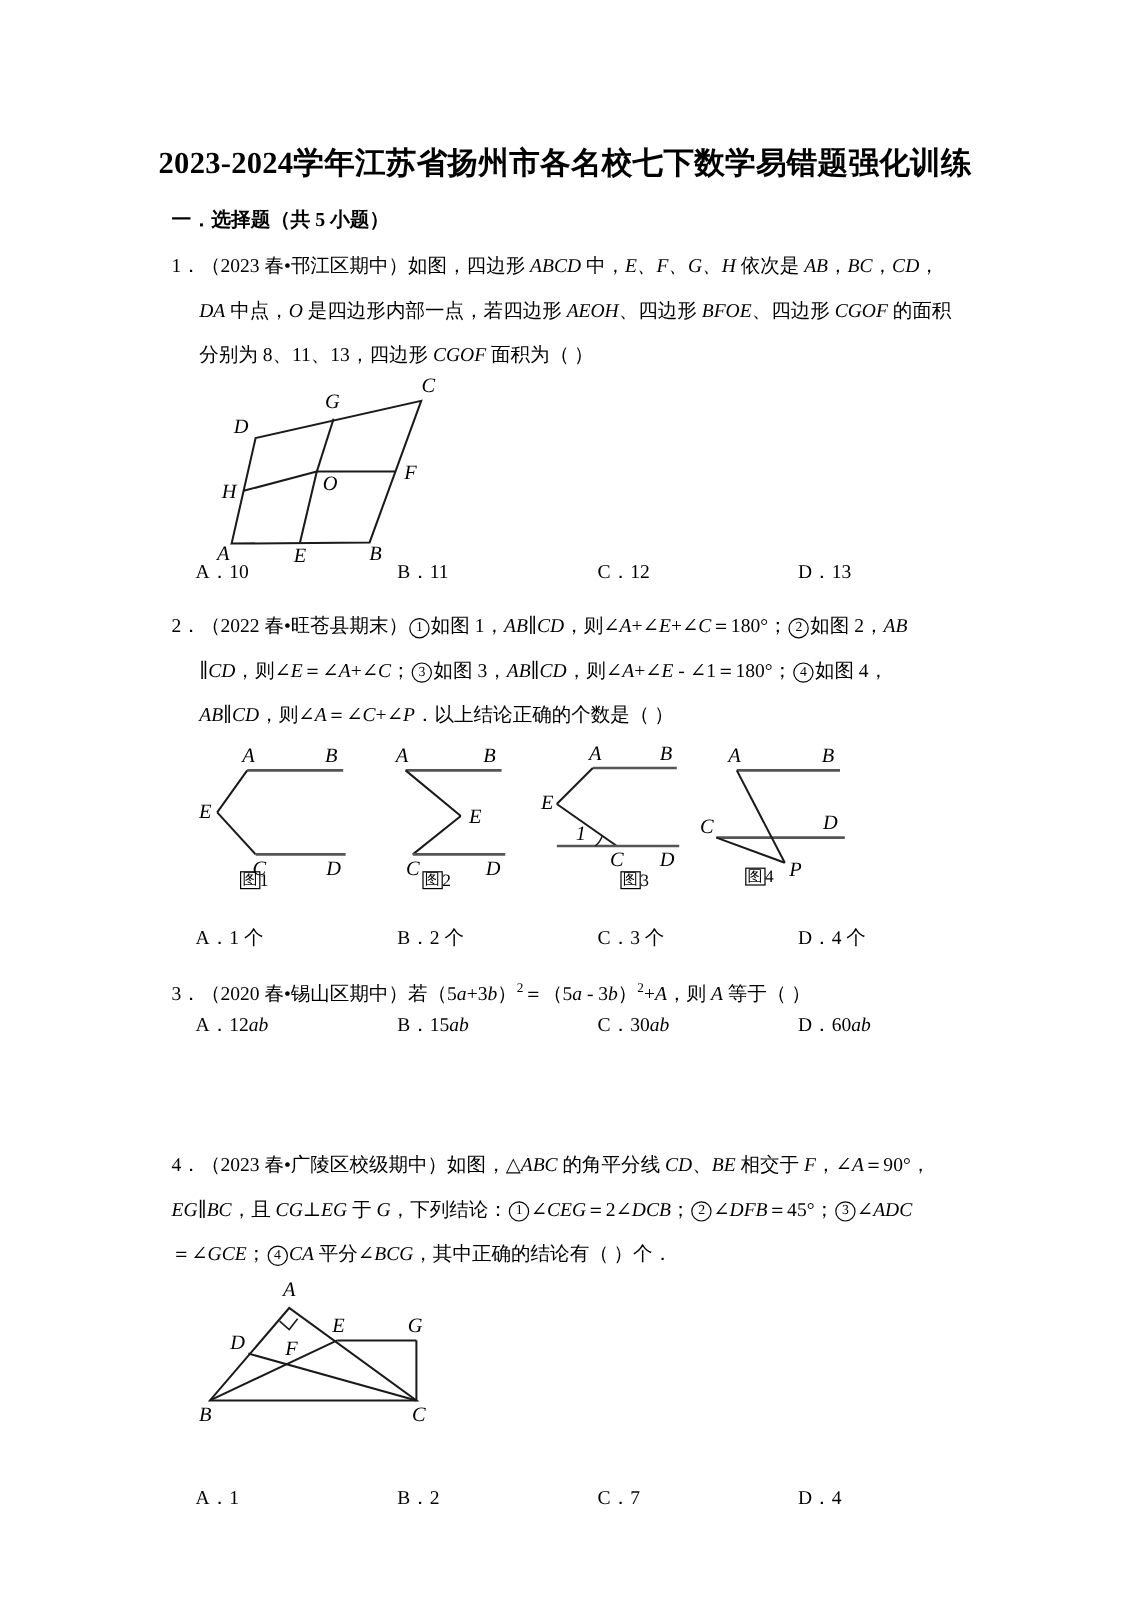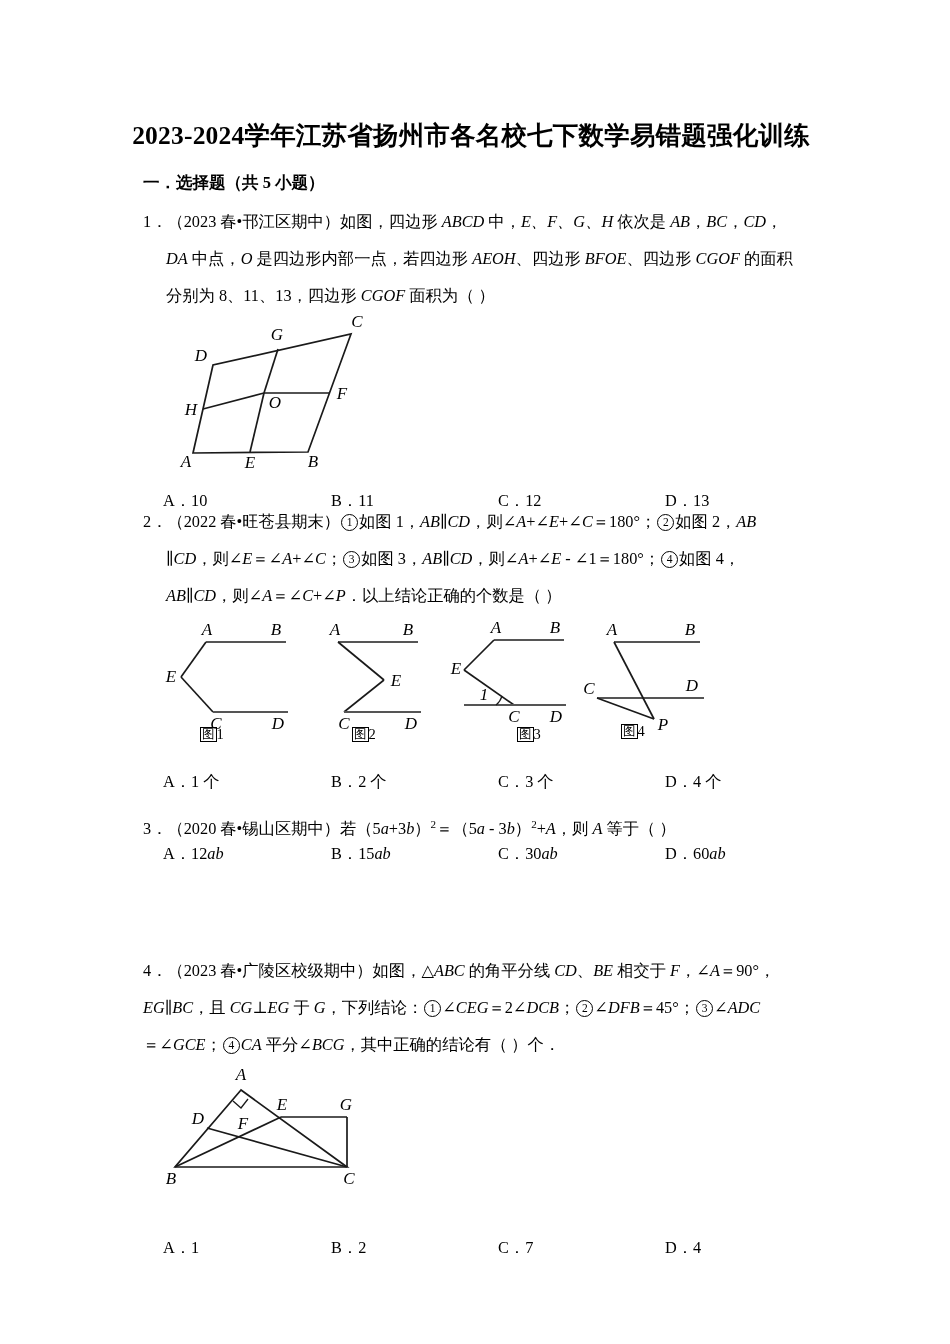--- a/index.html
+++ b/index.html
@@ -141,21 +141,21 @@
       <text x="192" y="15" text-anchor="middle">C</text>
       <text x="36" y="49" text-anchor="middle">D</text>
       <text x="85" y="156" text-anchor="middle">E</text>
       <text x="177" y="87" text-anchor="middle">F</text>
       <text x="112" y="28" text-anchor="middle">G</text>
       <text x="26" y="103" text-anchor="middle">H</text>
       <text x="110" y="96" text-anchor="middle">O</text>
     </svg>
   </div>
 
-  <div class="opts" style="top:466px;margin-top:24px;">
+  <div class="opts" style="top:466px;">
     <span class="opt o1">A．10</span>
     <span class="opt o2">B．11</span>
     <span class="opt o3">C．12</span>
     <span class="opt o4">D．13</span>
   </div>
 
   <div class="qblock" style="top:503px;">
     <div class="qline"><span>2．（2022 春•旺苍县期末）</span><span class="circnum">1</span><span>如图 1，</span><i>AB∥CD</i><span>，则∠</span><i>A</i><span>+∠</span><i>E</i><span>+∠</span><i>C</i><span>＝180°；</span><span class="circnum">2</span><span>如图 2，</span><i>AB</i></div>
     <div class="qline indent"><i>∥CD</i><span>，则∠</span><i>E</i><span>＝∠</span><i>A</i><span>+∠</span><i>C</i><span>；</span><span class="circnum">3</span><span>如图 3，</span><i>AB∥CD</i><span>，则∠</span><i>A</i><span>+∠</span><i>E</i><span> - ∠1＝180°；</span><span class="circnum">4</span><span>如图 4，</span></div>
     <div class="qline indent"><i>AB∥CD</i><span>，则∠</span><i>A</i><span>＝∠</span><i>C</i><span>+∠</span><i>P</i><span>．以上结论正确的个数是（      ）</span></div>

